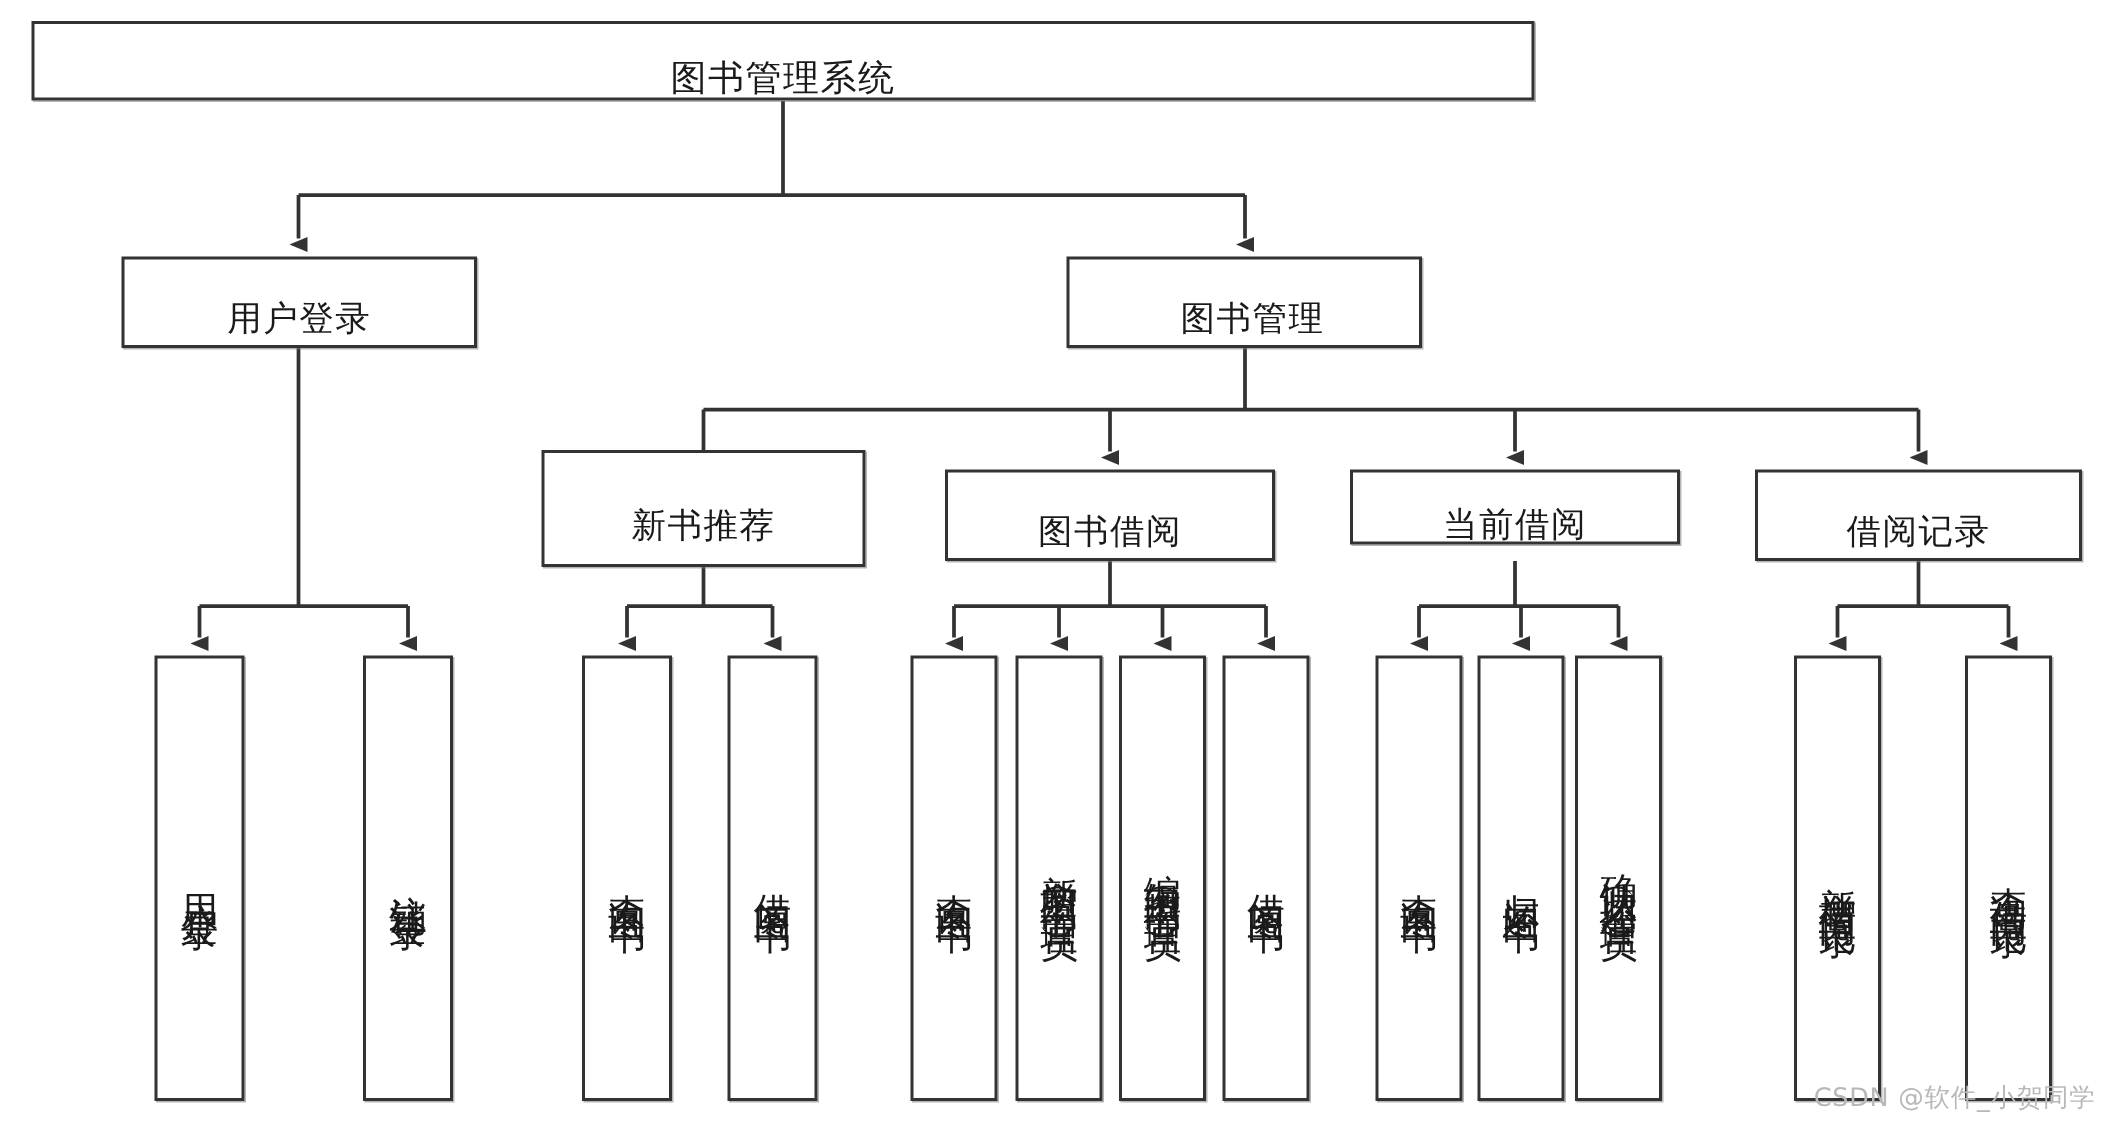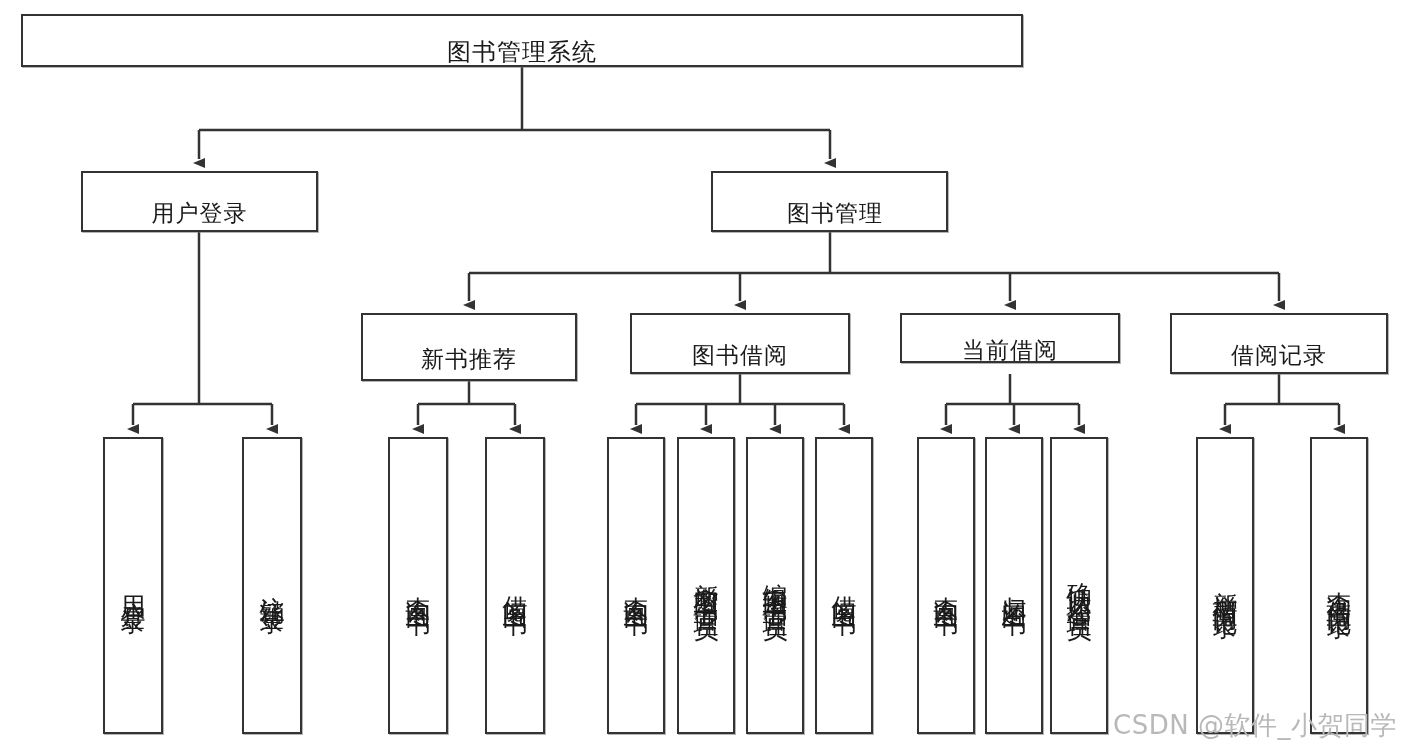--- a/index.html
+++ b/index.html
@@ -62,21 +62,21 @@
     font-size: 25px;
     line-height: 1;
     letter-spacing: 5px;
     white-space: nowrap;
     max-height: 100%;
   }
   .watermark {
     position: absolute;
     right: 8px;
     bottom: 4px;
-    font-size: 26px;
+    font-size: 17px;
     color: #b8b8b8;
     white-space: nowrap;
     letter-spacing: 0.5px;
   }
 </style>
 </head>
 <body>
 
 <div id="canvas">
 
@@ -134,21 +134,21 @@
     <span class="label">图书管理系统</span>
   </div>
 
   <div class="node horiz" style="left: 81px; top: 171px; width: 237px; height: 61px;">
     <span class="label">用户登录</span>
   </div>
   <div class="node horiz" style="left: 711px; top: 171px; width: 237px; height: 61px; padding-left: 11px;">
     <span class="label">图书管理</span>
   </div>
 
-  <div class="node horiz" style="left: 361px; top: 313px; width: 216px; height: 68px;">
+  <div class="node horiz" style="left: 361px; top: 300px; width: 216px; height: 78px;">
     <span class="label">新书推荐</span>
   </div>
   <div class="node horiz" style="left: 630px; top: 313px; width: 220px; height: 61px; justify-content: center;">
     <span class="label">图书借阅</span>
   </div>
   <div class="node horiz" style="left: 900px; top: 313px; width: 220px; height: 50px;">
     <span class="label">当前借阅</span>
   </div>
   <div class="node horiz" style="left: 1170px; top: 313px; width: 218px; height: 61px;">
     <span class="label">借阅记录</span>

